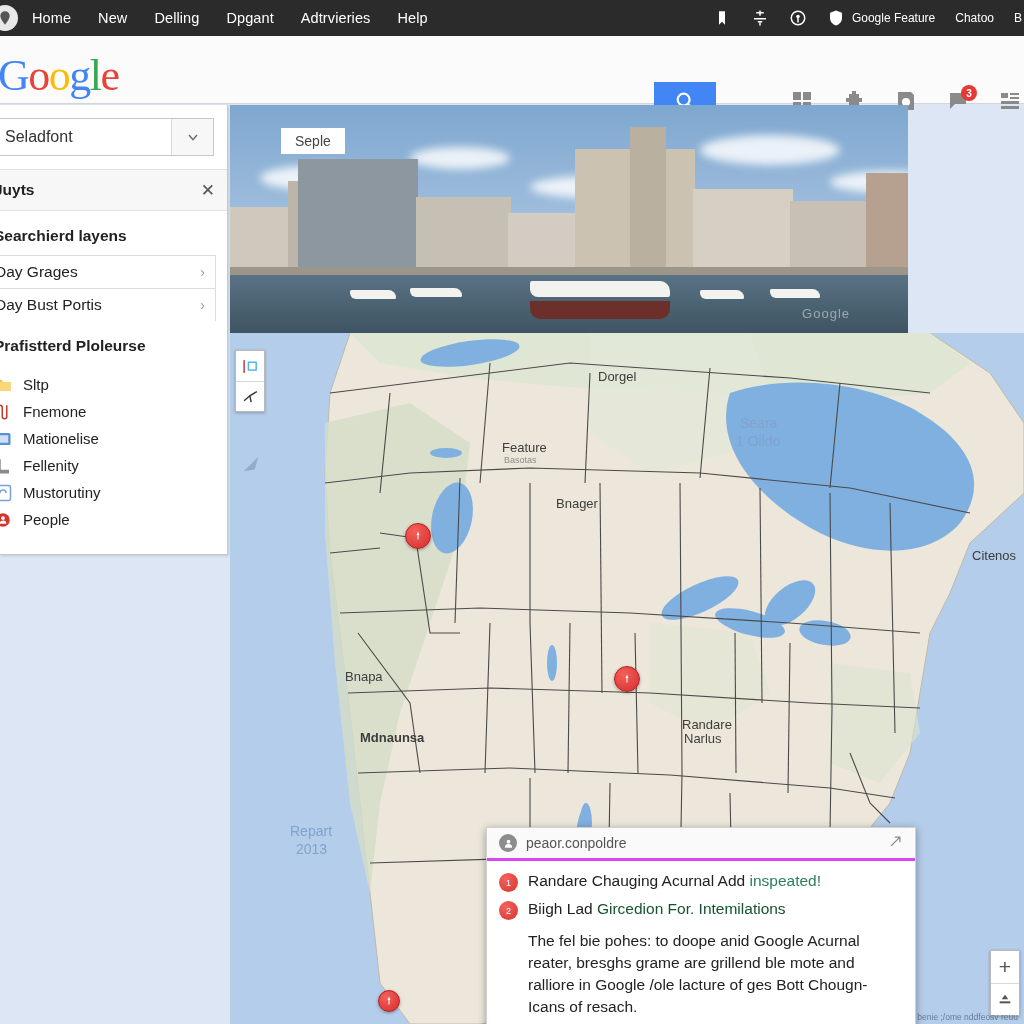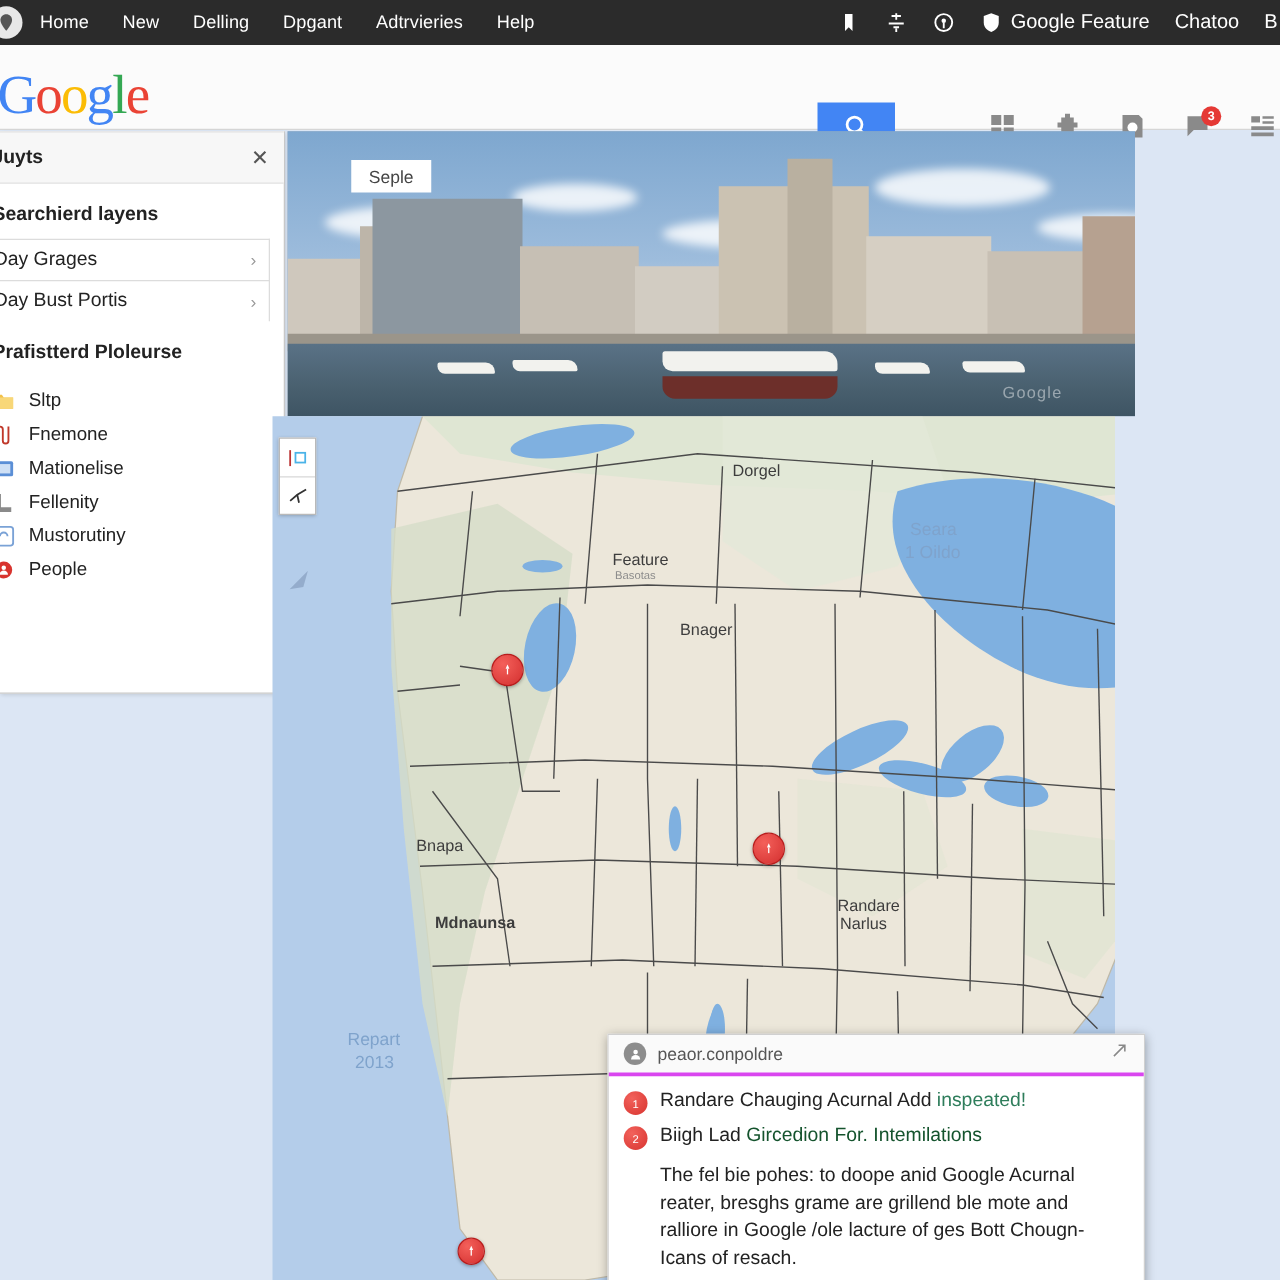--- a/index.html
+++ b/index.html
@@ -23,21 +23,21 @@
   }
   .topbar-logo svg { width: 16px; height: 16px; }
   .topnav { display: flex; align-items: center; gap: 27px; margin-left: 4px; }
   .topnav span { cursor: pointer; letter-spacing: .1px; }
   .topbar-right {
     position: absolute; right: 0; top: 0; height: 36px;
     display: flex; align-items: center; gap: 20px; padding-right: 2px;
   }
   .tb-ico { width: 18px; height: 18px; display: flex; align-items: center; justify-content: center; }
   .tb-ico svg { width: 100%; height: 100%; fill: #ffffff; }
-  .tb-label { font-size: 16px; }
+  .tb-label { font-size: 12px; }
   .tb-shield { display: flex; align-items: center; gap: 7px; }
   .tb-cut { overflow: hidden; max-width: 26px; }
 
   
   .searchrow {
     position: absolute; left: 0; top: 36px; width: 1024px; height: 68px;
     background: #fbfbfb; border-bottom: 1px solid #d6d6d6;
     display: flex; align-items: center;
   }
   .glogo {
@@ -144,21 +144,21 @@
     position: absolute; left: 51px; top: 23px; background: #fff;
     padding: 5px 14px; font-size: 14px; color: #444; z-index: 5;
   }
   .photo-wm {
     position: absolute; right: 58px; bottom: 12px; color: rgba(255,255,255,.45);
     font-size: 13px; z-index: 5; letter-spacing: 1px;
   }
 
   
   .map {
-    position: absolute; left: 218px; top: 333px; width: 674px; height: 691px;
+    position: absolute; left: 230px; top: 333px; width: 794px; height: 691px;
     background: #b4cdea; overflow: hidden;
   }
   .landmass { position: absolute; }
   .maplabel { position: absolute; font-size: 13px; color: #4a5f7a; white-space: nowrap; }
   .maplabel.ocean { color: #7fa3cc; font-size: 14px; text-align: center; }
   .maplabel.land { color: #3d3d3d; }
   .maplabel.sub { font-size: 9px; color: #8c8c8c; }
 
   .pin {
     position: absolute; width: 26px; height: 26px; border-radius: 50%;
@@ -332,20 +332,30 @@
           <rect x="12" y="4" width="9" height="2"></rect>
           <rect x="12" y="8" width="9" height="2"></rect>
           <rect x="3" y="12" width="18" height="3"></rect>
           <rect x="3" y="17" width="18" height="3"></rect>
         </svg>
     </span>
   </div>
 </div>
 
 <div class="sidebar">
+  <div class="sb-select-wrap">
+    <div class="sb-select">
+      <span class="val">Seladfont</span>
+      <span class="chev">
+        <svg viewBox="0 0 24 24">
+            <polyline points="6,9 12,16 18,9"></polyline>
+          </svg>
+      </span>
+    </div>
+  </div>
 
   <div class="sb-header">
     <span class="title">Juyts</span>
     <span class="close">✕</span>
   </div>
 
   <div class="sb-section-title">Searchierd layens</div>
 
   <div class="sb-row">
     <span class="lbl">Day Grages</span>

